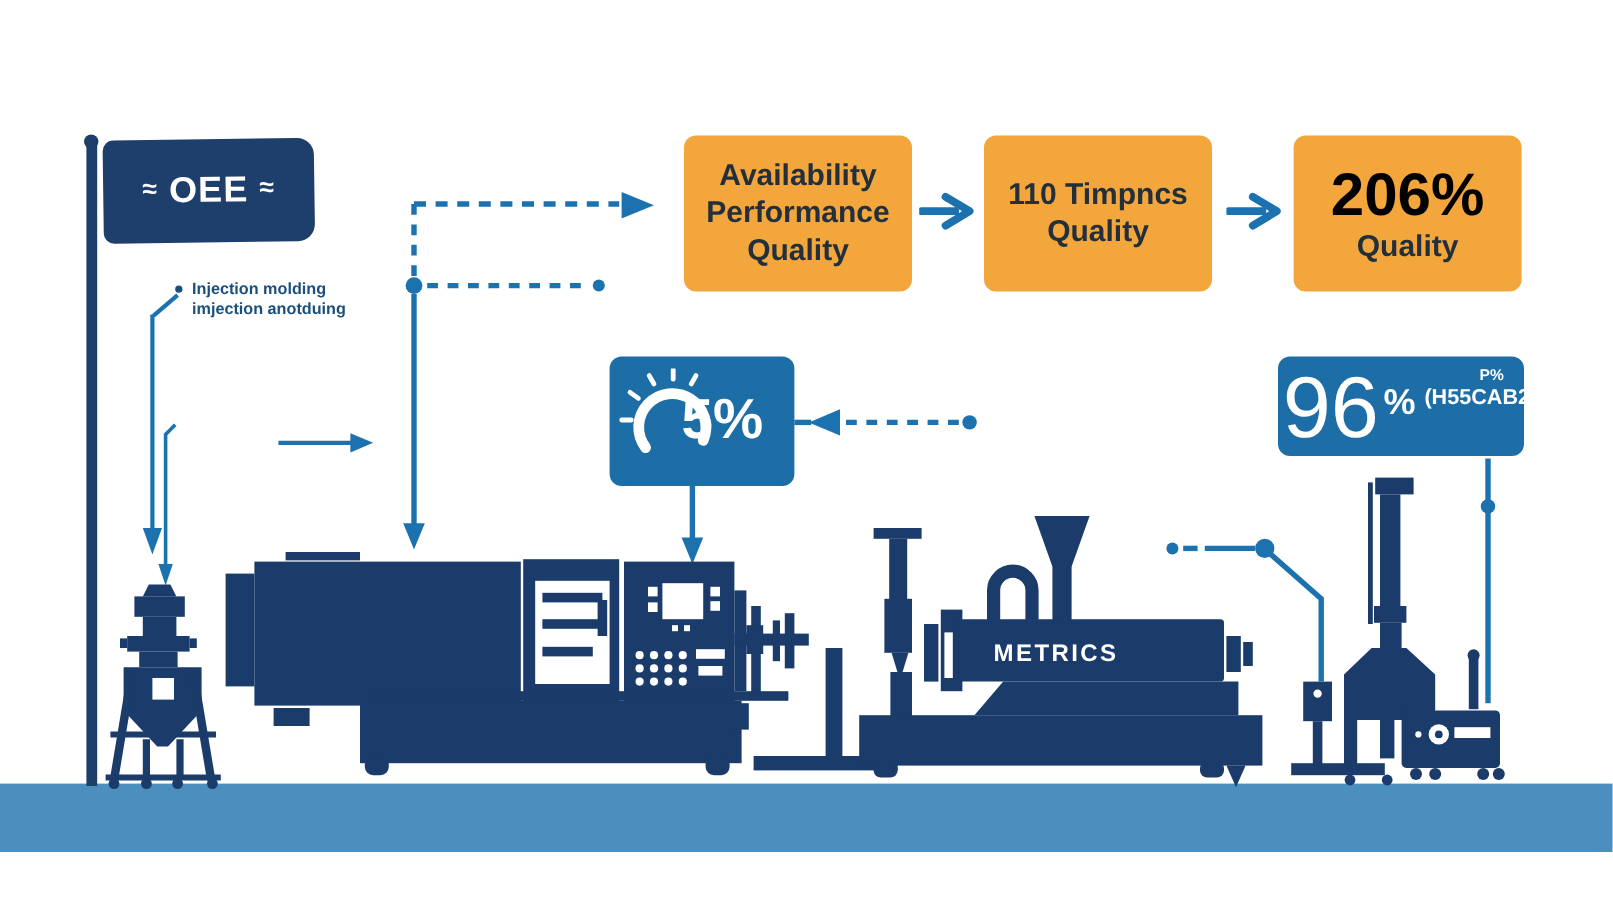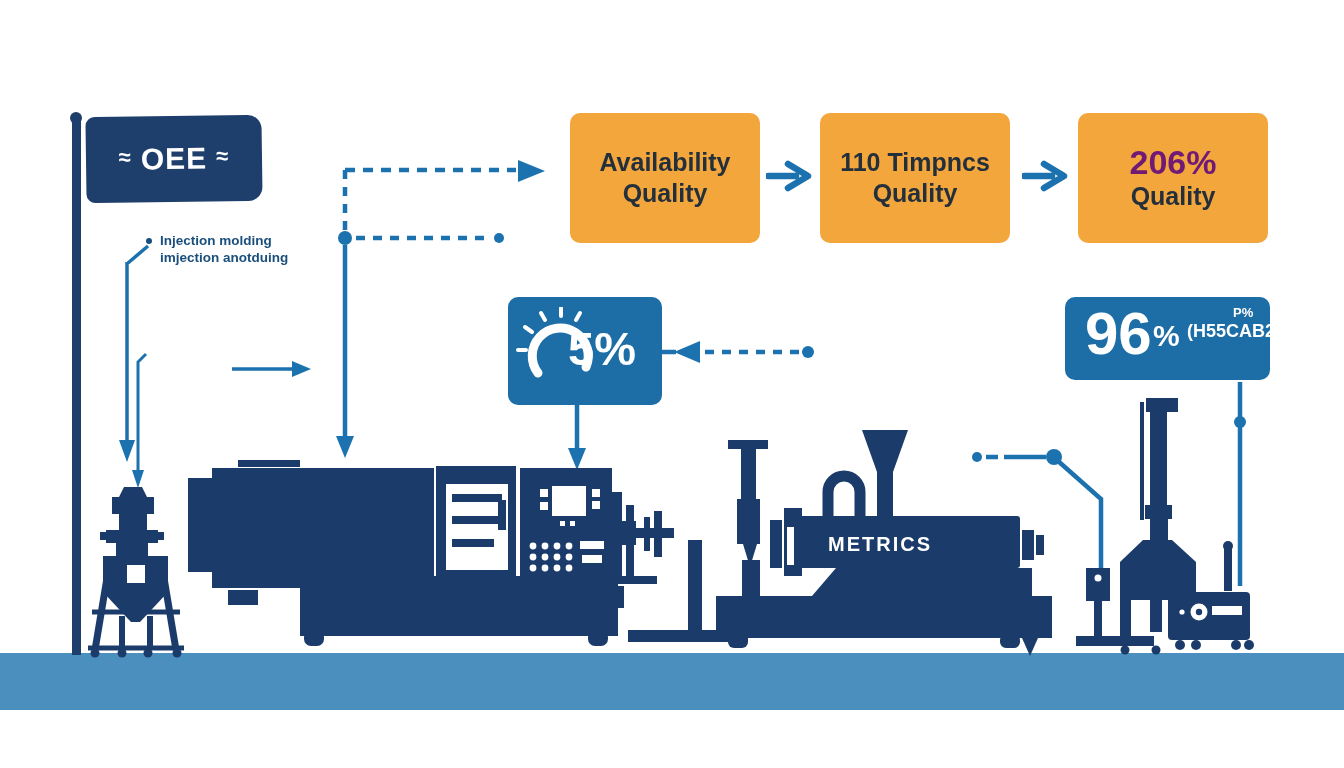--- a/index.html
+++ b/index.html
@@ -13,39 +13,39 @@
         display:flex;align-items:center;justify-content:center;gap:9px;
         color:#ffffff;font-weight:bold;font-size:30px;letter-spacing:1px;
         transform:rotate(-0.8deg);}
   .flag .mark{font-size:22px;font-weight:bold;transform:translateY(-2px);}
 
   
   .kpi{position:absolute;width:190px;height:130px;background:#f2a63c;border-radius:10px;
        display:flex;flex-direction:column;align-items:center;justify-content:center;
        color:#232f3b;font-weight:bold;text-align:center;line-height:1.25;}
   .kpi .ln{font-size:25px;}
-  .kpi .big{font-size:34px;color:#701a75;line-height:1.1;}
+  .kpi .big{font-size:50px;color:#000000;line-height:1.1;}
   .kpi1{left:570px;top:113px;}
   .kpi2{left:820px;top:113px;}
   .kpi3{left:1078px;top:113px;}
 
   .flow-arrow{position:absolute;width:48px;height:32px;}
   .fa1{left:766px;top:160px;}
   .fa2{left:1022px;top:160px;}
 
   
   .gauge-box{position:absolute;left:508px;top:297px;width:154px;height:108px;
              background:#1d6ea6;border-radius:10px;color:#fff;}
   .gauge-box svg{position:absolute;left:8px;top:10px;}
   .gauge-box .val{position:absolute;left:60px;top:24px;font-size:47px;font-weight:bold;}
 
   
   .score-box{position:absolute;left:1065px;top:297px;width:205px;height:83px;
              background:#1d6ea6;border-radius:10px;color:#fff;}
-  .score-box .v{position:absolute;left:20px;top:2px;font-size:60px;font-weight:bold;}
+  .score-box .v{position:absolute;left:4px;top:2px;font-size:72px;font-weight:normal;}
   .score-box .pct{position:absolute;left:88px;top:22px;font-size:30px;font-weight:bold;}
   .score-box .code{position:absolute;left:122px;top:24px;font-size:18px;font-weight:bold;}
   .score-box .sup{position:absolute;left:168px;top:8px;font-size:13px;font-weight:bold;}
 
   
   .note{position:absolute;color:#1a4f7d;font-size:13.5px;font-weight:700;line-height:1.25;
         display:flex;gap:8px;}
   .note .dot{width:6px;height:6px;border-radius:50%;background:#1a4f7d;margin-top:5px;flex:0 0 auto;}
   .note1{left:146px;top:233px;}
   .note2{left:146px;top:275px;}
@@ -262,20 +262,21 @@
   <div class="note note1">
     <span class="dot"></span>
     <span class="txt">
       <span>Injection molding</span><br>
       <span>imjection anotduing</span>
     </span>
   </div>
 
   <div class="kpi kpi1">
     <div class="ln">Availability</div>
+    <div class="ln">Performance</div>
     <div class="ln">Quality</div>
   </div>
 
   <svg class="flow-arrow fa1" viewBox="0 0 48 32">
     <path d="M2,16 H30 M22,4 L42,16 L22,28" stroke="#1c72ae" stroke-width="6.5" fill="none" stroke-linecap="round" stroke-linejoin="round"></path>
   </svg>
 
   <div class="kpi kpi2">
     <div class="ln">110 Timpncs</div>
     <div class="ln">Quality</div>

